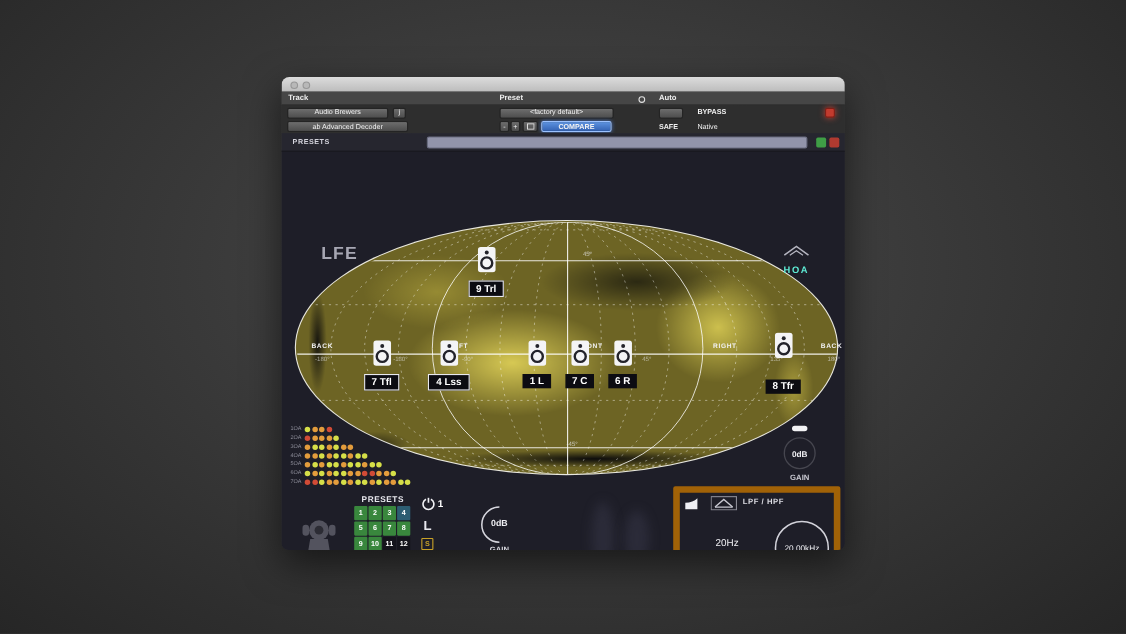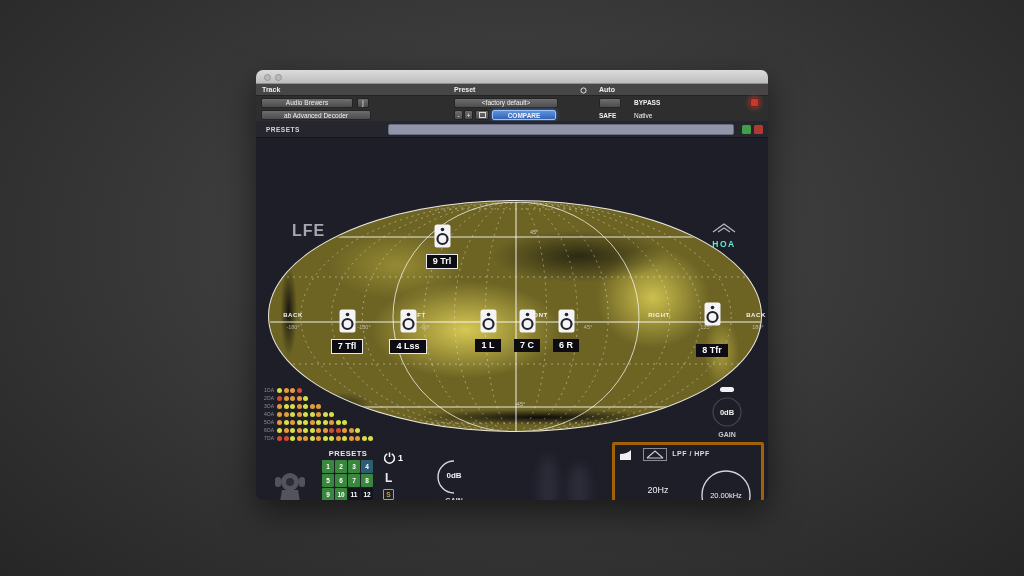--- a/index.html
+++ b/index.html
@@ -95,21 +95,21 @@
   .srcknob { position:absolute; left:179px; top:320px; width:38px; height:38px; }
   .srcknob .kv { position:absolute; left:0; top:13px; width:38px; text-align:center;
                  font-size:8px; font-weight:bold; color:#f0f0f4; }
   .gainlab { position:absolute; left:179px; top:359px; width:38px; text-align:center;
              font-size:7px; font-weight:bold; color:#d9d9e0; }
 
   .blob { position:absolute; background:rgba(72,72,92,.32); border-radius:50%; filter:blur(5px); }
 
   
   .fpanel { position:absolute; left:356px; top:304px; width:152px; height:94px;
-            border:3px solid #a16207; border-radius:2px; }
+            border:6px solid #a16207; border-radius:2px; }
   .fpanel .ftitle { position:absolute; left:0; top:5px; width:152px; text-align:center;
                     font-size:7px; font-weight:bold; letter-spacing:.5px; color:#dcdce2; }
   .fp-ic { position:absolute; top:3px; }
   .hp-val { position:absolute; left:10px; top:40px; width:66px; text-align:center;
             font-size:9px; color:#f0f0f4; }
   .lp-knob { position:absolute; left:84px; top:23px; width:54px; height:54px; }
   .lp-knob .kv { position:absolute; left:0; top:23px; width:54px; text-align:center;
                  font-size:7.5px; color:#f0f0f4; }
 
   

